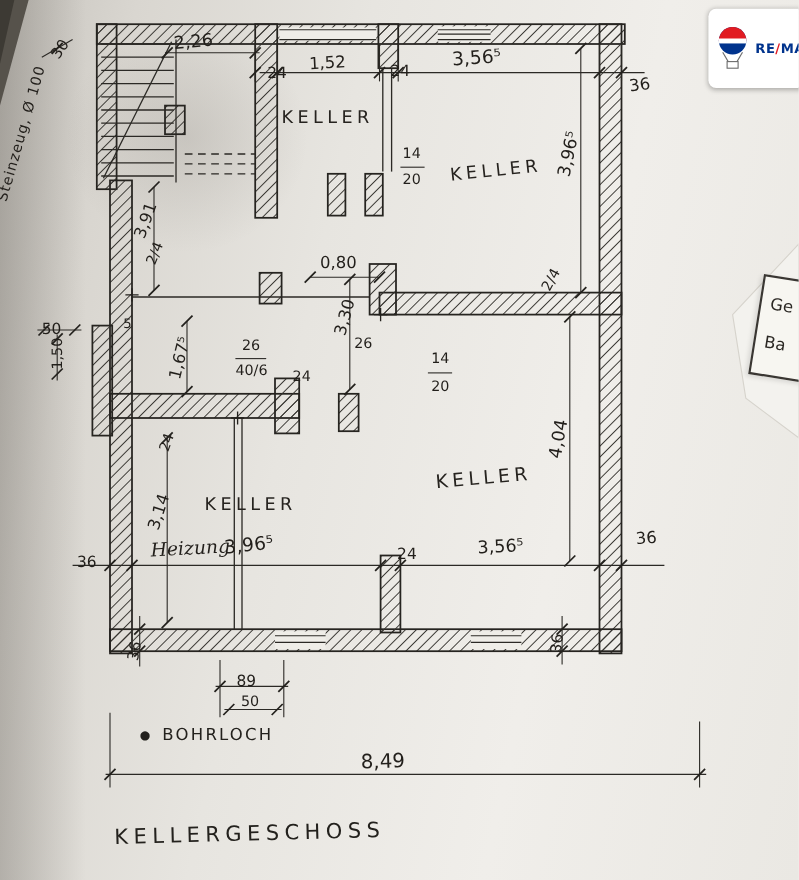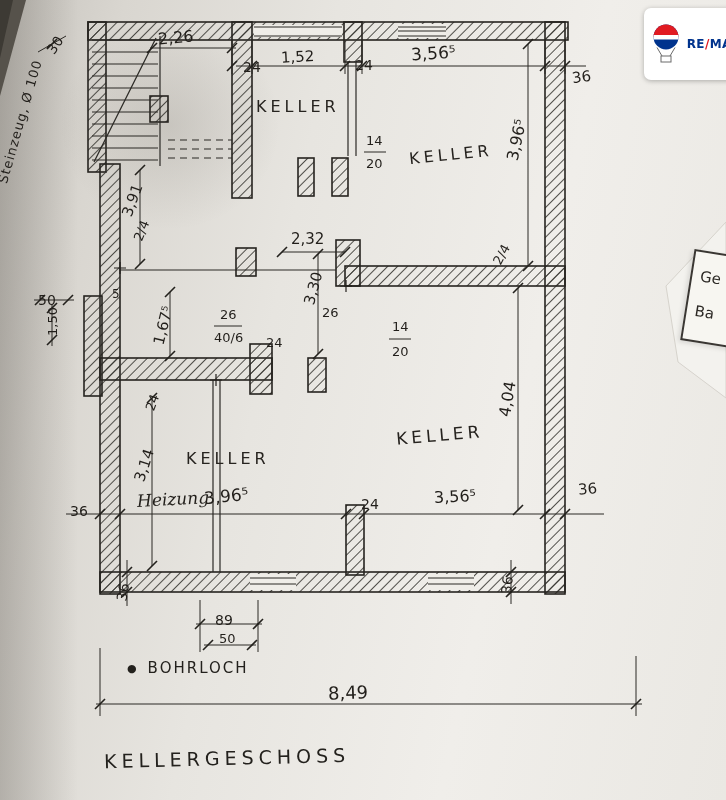--- a/index.html
+++ b/index.html
@@ -218,21 +218,21 @@
   <div class="lbl dim" style="left:572px;top:70px;font-size:15px;transform:rotate(-8deg)">36</div>
 
   <div class="lbl room" style="left:256px;top:99px">KELLER</div>
   <div class="lbl small" style="left:366px;top:134px;font-size:13px">14</div>
   <div class="lbl small" style="left:366px;top:157px;font-size:13px">20</div>
   <div class="lbl room" style="left:409px;top:147px;transform:rotate(-6deg)">KELLER</div>
   <div class="lbl dim" style="left:496px;top:132px;font-size:16px;transform:rotate(-78deg)">3,96⁵</div>
 
   <div class="lbl dim" style="left:116px;top:193px;font-size:15px;transform:rotate(-70deg)">3,91</div>
   <div class="lbl small" style="left:131px;top:224px;font-size:13px;transform:rotate(-68deg)">2/4</div>
-  <div class="lbl dim" style="left:291px;top:232px;font-size:15px">2,32</div>
+  <div class="lbl dim" style="left:291px;top:232px;font-size:15px">0,80</div>
   <div class="lbl dim" style="left:297px;top:281px;font-size:15px;transform:rotate(-75deg)">3,30</div>
   <div class="lbl small" style="left:491px;top:248px;font-size:13px;transform:rotate(-62deg)">2/4</div>
 
   <div class="lbl dim" style="left:38px;top:293px">50</div>
   <div class="lbl small" style="left:38px;top:315px;font-size:13px;transform:rotate(-90deg)">1,50</div>
   <div class="lbl small" style="left:112px;top:288px">5</div>
   <div class="lbl dim" style="left:144px;top:318px;font-size:15px;transform:rotate(-76deg)">1,67⁵</div>
 
   <div class="lbl small" style="left:220px;top:308px;font-size:13px">26</div>
   <div class="lbl small" style="left:214px;top:331px;font-size:13px">40/6</div>

